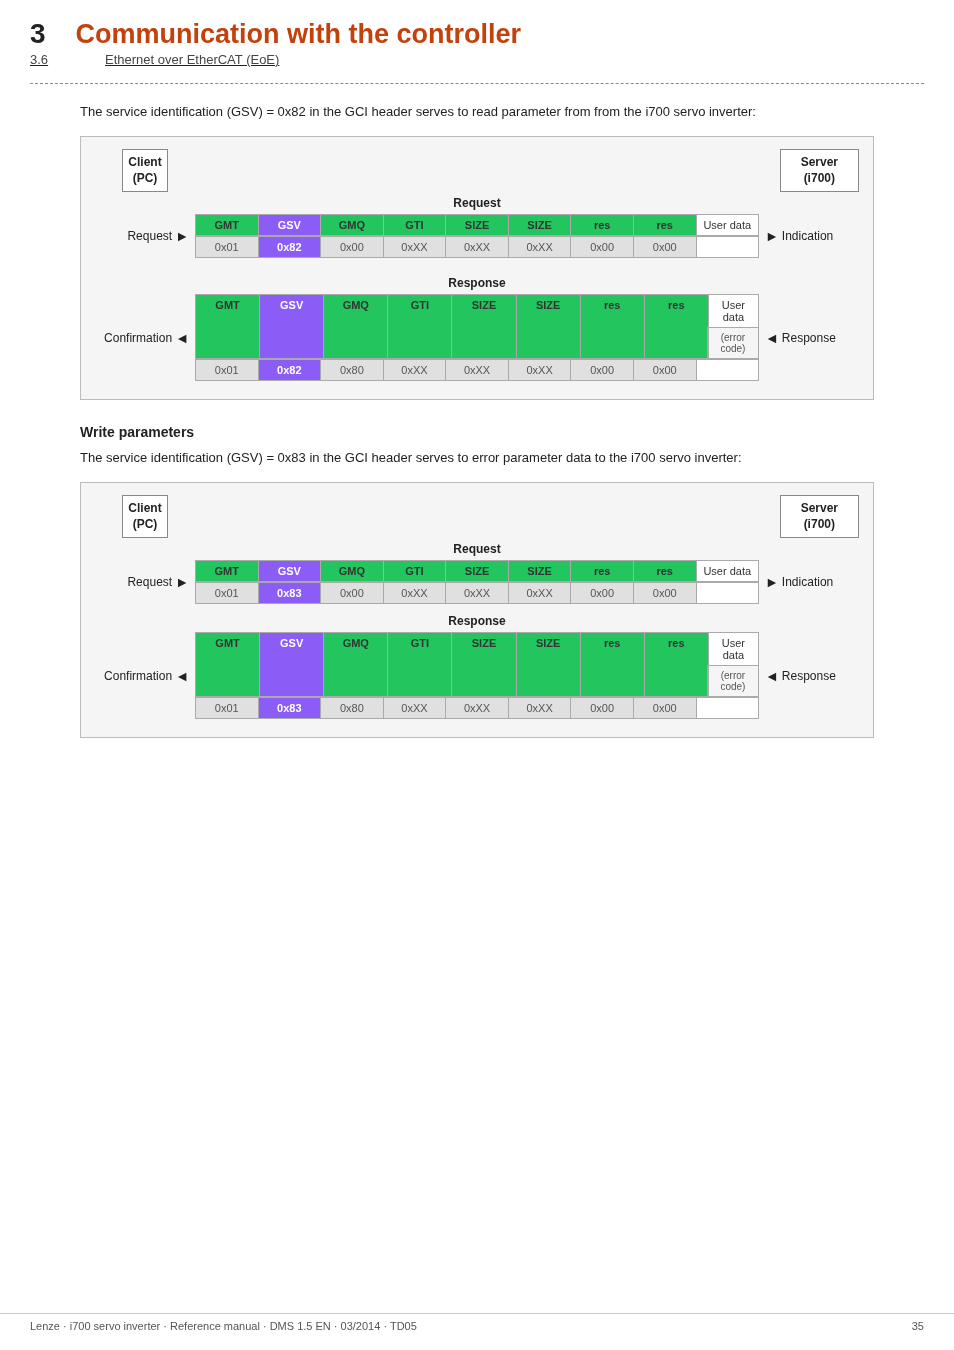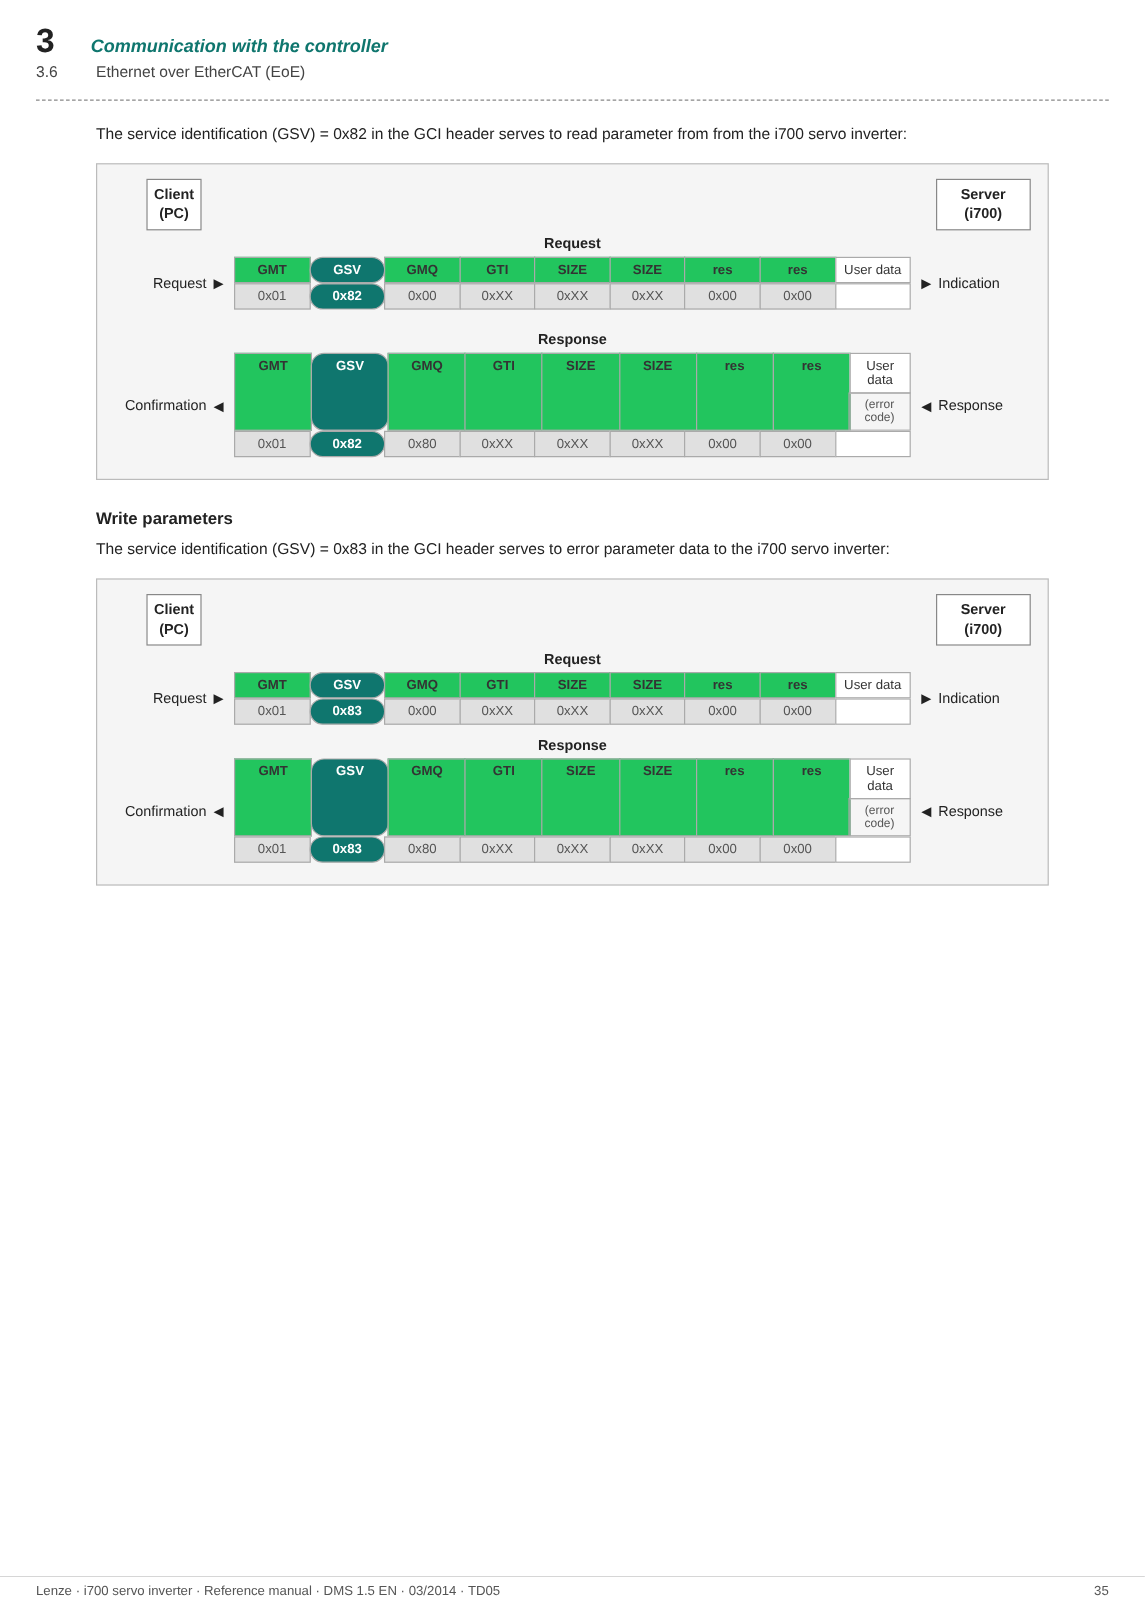--- a/index.html
+++ b/index.html
@@ -22,30 +22,30 @@
       display: flex;
       align-items: baseline;
       gap: 30px;
     }
     .chapter-num {
       font-size: 28px;
       font-weight: bold;
       color: #222;
     }
     .chapter-title {
-      font-size: 15px;
-      font-weight: bold;
-      color: #0f766e;
-      font-style: italic;
+      font-size: 27px;
+      font-weight: bold;
+      color: #c2410c;
     }
     .header-row2 {
       display: flex;
       align-items: flex-end;
-      gap: 20px;
+      gap: 45px;
       margin-top: 2px;
+      text-decoration: underline;
     }
     .section-num {
       font-size: 13px;
       color: #444;
       min-width: 30px;
     }
     .section-title {
       font-size: 13px;
       color: #444;
     }
@@ -151,24 +151,23 @@
       margin-left: -1px;
     }
     .cell:first-child { margin-left: 0; }
 
     .cell-hdr {
       background: #22c55e;
       font-weight: bold;
       color: #333;
     }
     .cell-yellow {
-      background: #0f766e;
+      background: #8b5cf6;
       color: #fff;
       font-weight: bold;
-      border-radius: 11px;
     }
     .cell-light {
       background: #e0e0e0;
       color: #555;
     }
     .cell-ud {
       background: #fff;
       color: #333;
     }
   </style>

